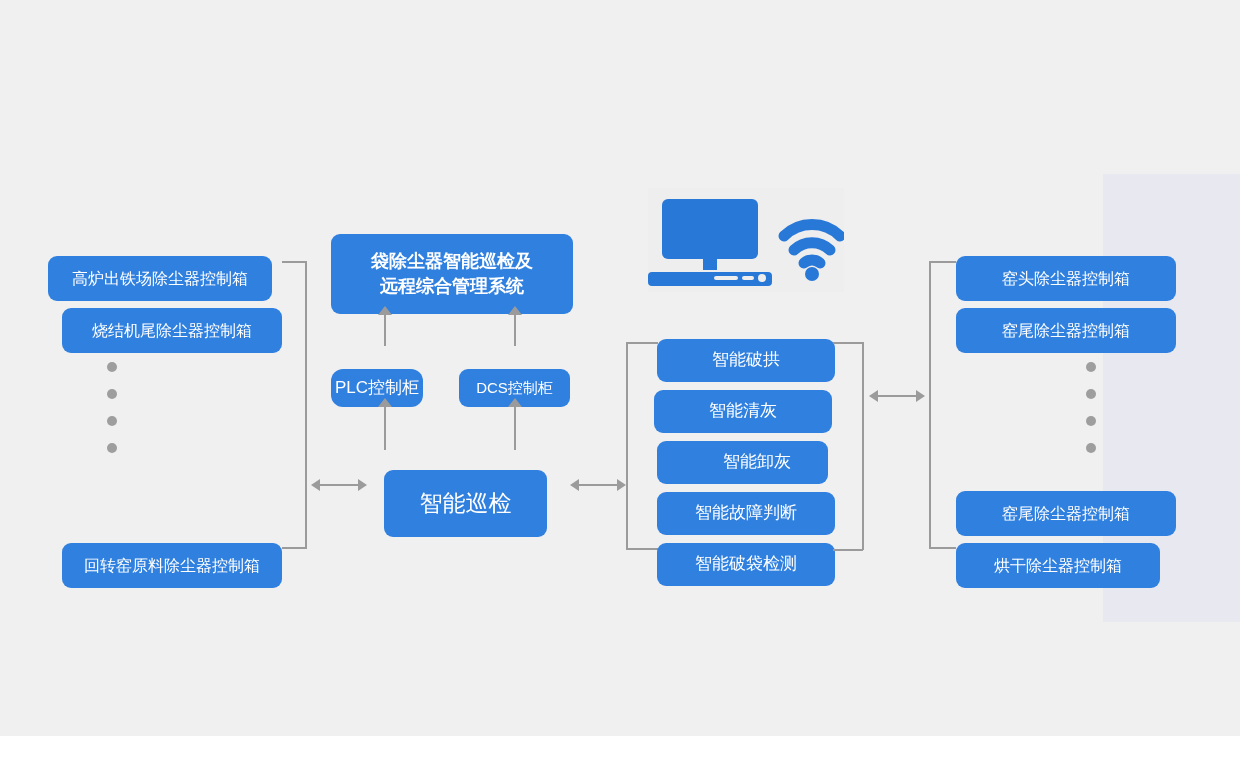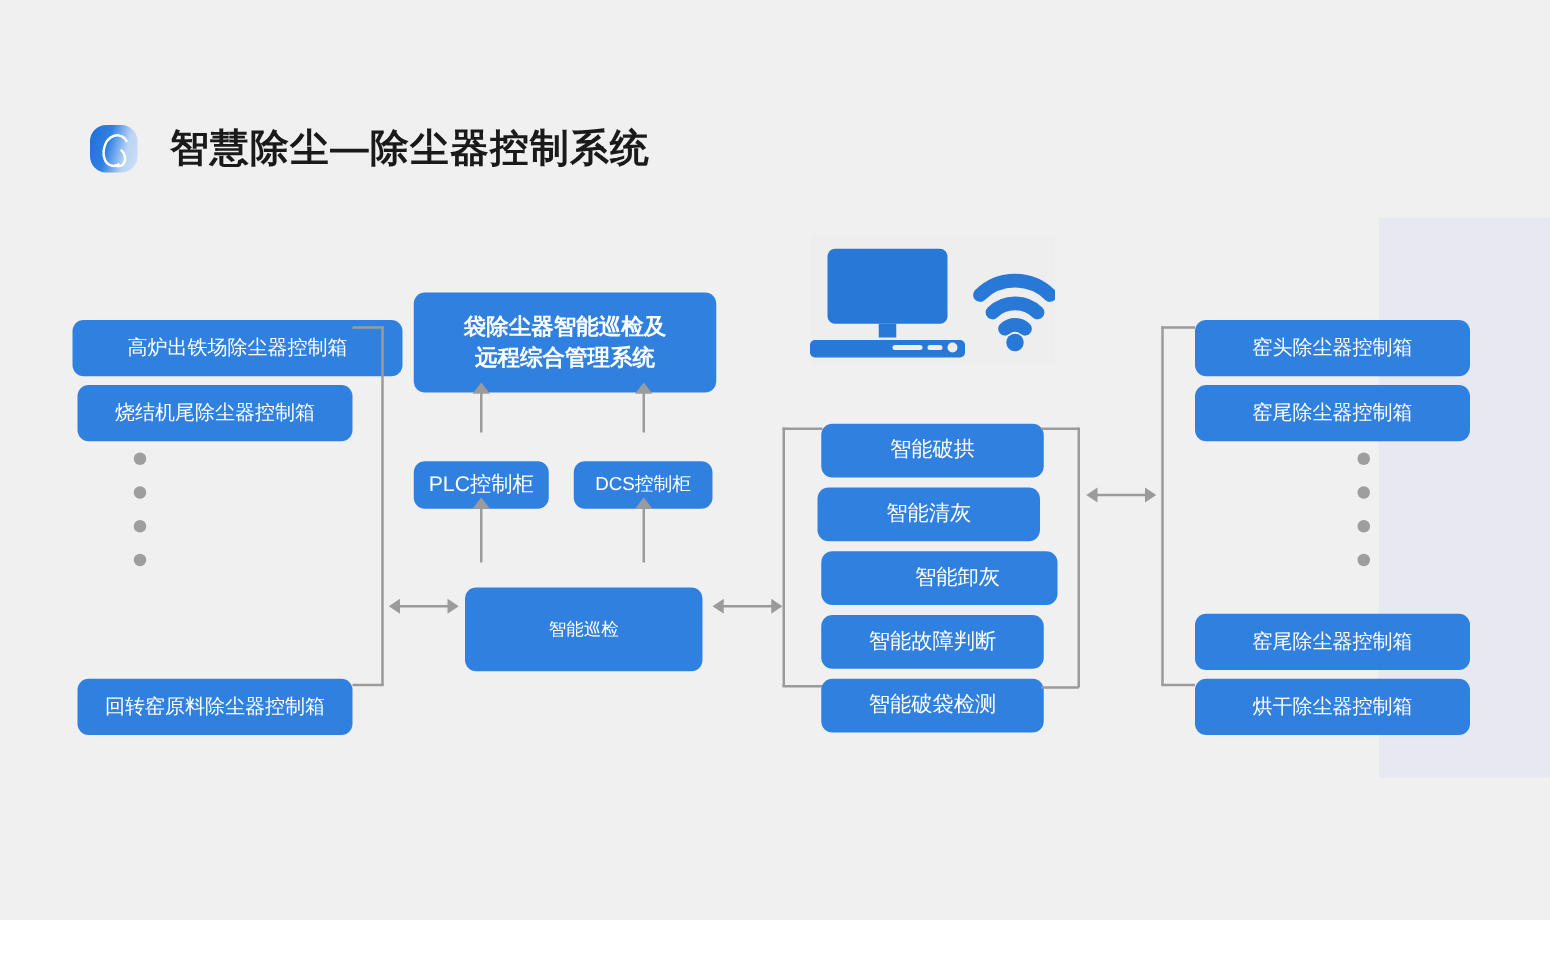--- a/index.html
+++ b/index.html
@@ -138,26 +138,22 @@
   }
   .device-panel svg { display: block; }
 </style>
 </head>
 <body>
 
 <div id="slide">
 
   <div class="right-panel"></div>
 
-  <div class="header">
-    <div class="logo"></div>
-    <div class="title">智慧除尘—除尘器控制系统</div>
-  </div>
-
-  <div class="node" style="left:58px; top:238px; width:264px; height:45px;">高炉出铁场除尘器控制箱</div>
+
+  <div class="node" style="left:48px; top:238px; width:224px; height:45px;">高炉出铁场除尘器控制箱</div>
   <div class="node" style="left:62px; top:290px; width:220px; height:45px;">烧结机尾除尘器控制箱</div>
 
   <div class="dots" style="left:107px; top:362px;">
     <i></i>
     <i></i>
     <i></i>
     <i></i>
   </div>
 
   <div class="node" style="left:62px; top:525px; width:220px; height:45px;">回转窑原料除尘器控制箱</div>
@@ -179,33 +175,33 @@
 
   <div class="arrow-up" style="left:378px; top:306px; height:40px;">
     <div class="head"></div>
     <div class="shaft"></div>
   </div>
   <div class="arrow-up" style="left:508px; top:306px; height:40px;">
     <div class="head"></div>
     <div class="shaft"></div>
   </div>
 
-  <div class="node" style="left:331px; top:351px; width:108px; height:38px; font-size:17px;">PLC控制柜</div>
+  <div class="node" style="left:331px; top:351px; width:92px; height:38px; font-size:17px;border-radius:12px;">PLC控制柜</div>
   <div class="node" style="left:459px; top:351px; width:111px; height:38px; font-size:15px;">DCS控制柜</div>
 
   <div class="arrow-up" style="left:378px; top:398px; height:52px;">
     <div class="head"></div>
     <div class="shaft"></div>
   </div>
   <div class="arrow-up" style="left:508px; top:398px; height:52px;">
     <div class="head"></div>
     <div class="shaft"></div>
   </div>
 
-  <div class="node" style="left:372px; top:452px; width:190px; height:67px; font-size:14px;">智能巡检</div>
+  <div class="node" style="left:384px; top:452px; width:163px; height:67px; font-size:23px;">智能巡检</div>
 
   <div class="arrow-h" style="left:570px; top:478px; width:56px;">
     <div class="head-l"></div>
     <div class="shaft"></div>
     <div class="head-r"></div>
   </div>
 
   <div class="device-panel">
     <svg width="196" height="104" viewBox="0 0 196 104" aria-hidden="true">
       <g fill="#2878d8">
@@ -226,21 +222,21 @@
       <circle cx="164" cy="86" r="7" fill="#2878d8"></circle>
     </svg>
   </div>
 
   <div class="vline" style="left:626px; top:342px; height:207px;"></div>
   <div class="hline" style="left:626px; top:342px; width:32px;"></div>
   <div class="hline" style="left:626px; top:548px; width:32px;"></div>
 
   <div class="node" style="left:657px; top:321px; width:178px; height:43px; font-size:17px;">智能破拱</div>
   <div class="node" style="left:654px; top:372px; width:178px; height:43px; font-size:17px;">智能清灰</div>
-  <div class="node" style="left:657px; top:423px; width:189px; height:43px; font-size:17px;padding-left:37px;">智能卸灰</div>
+  <div class="node" style="left:657px; top:423px; width:171px; height:43px; font-size:17px;padding-left:37px;">智能卸灰</div>
   <div class="node" style="left:657px; top:474px; width:178px; height:43px; font-size:17px;">智能故障判断</div>
   <div class="node" style="left:657px; top:525px; width:178px; height:43px; font-size:17px;">智能破袋检测</div>
 
   <div class="vline" style="left:862px; top:342px; height:208px;"></div>
   <div class="hline" style="left:833px; top:342px; width:30px;"></div>
   <div class="hline" style="left:833px; top:549px; width:30px;"></div>
 
   <div class="arrow-h" style="left:869px; top:389px; width:56px;">
     <div class="head-l"></div>
     <div class="shaft"></div>
@@ -255,15 +251,15 @@
   <div class="node" style="left:956px; top:238px; width:220px; height:45px;">窑头除尘器控制箱</div>
 
   <div class="dots" style="left:1086px; top:362px;">
     <i></i>
     <i></i>
     <i></i>
     <i></i>
   </div>
 
   <div class="node" style="left:956px; top:473px; width:220px; height:45px;">窑尾除尘器控制箱</div>
-  <div class="node" style="left:956px; top:525px; width:220px; height:45px;">烘干除尘器控制箱</div>
+  <div class="node" style="left:956px; top:525px; width:204px; height:45px;">烘干除尘器控制箱</div>
 
 </div>
 
 </body></html>

